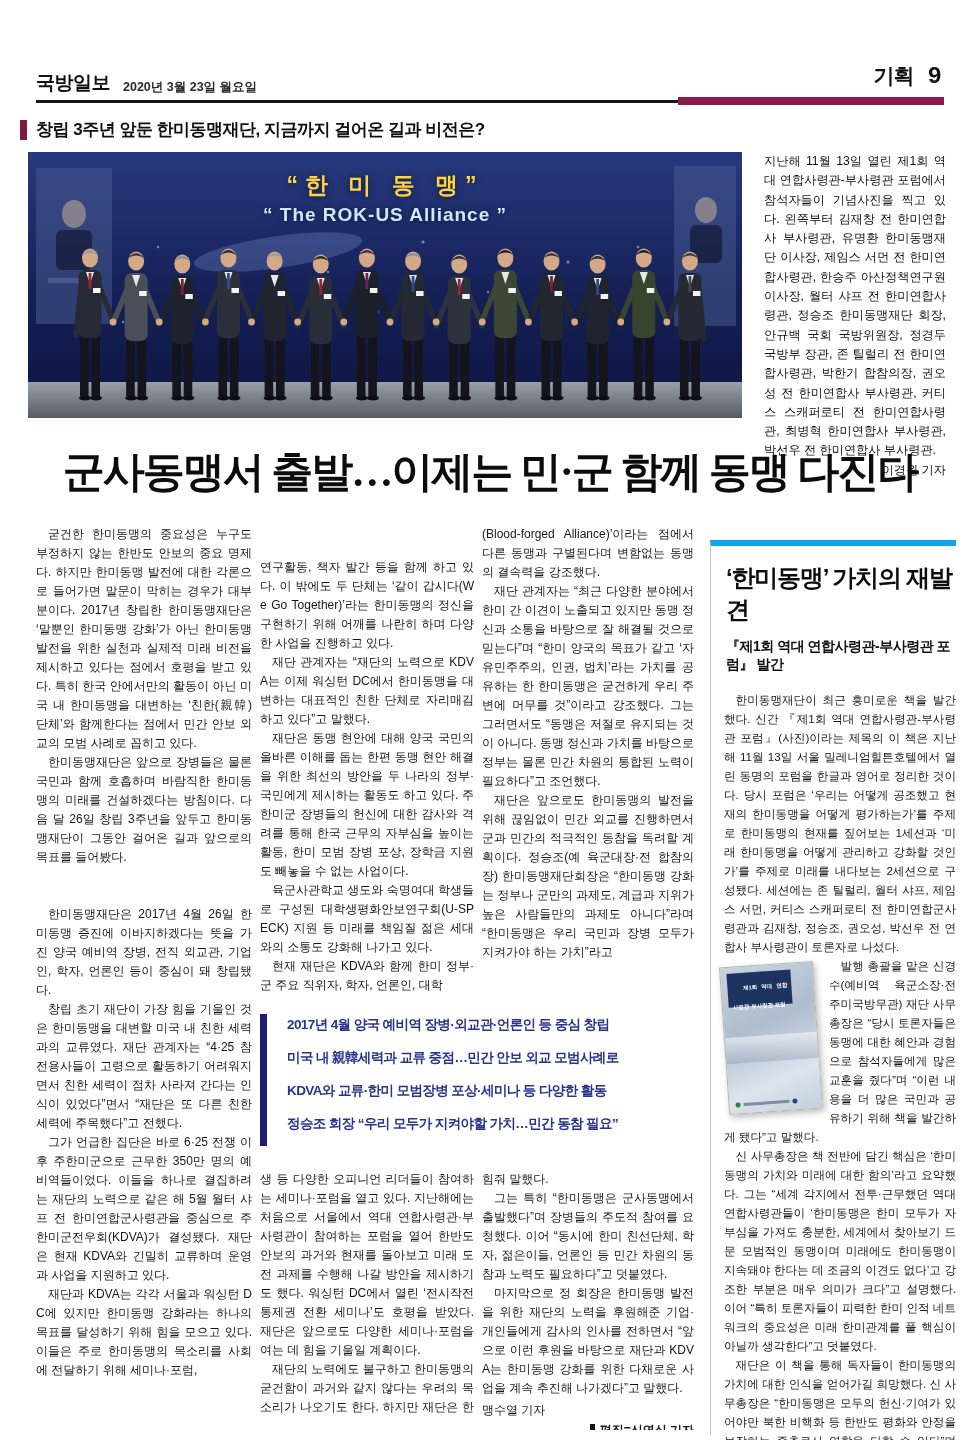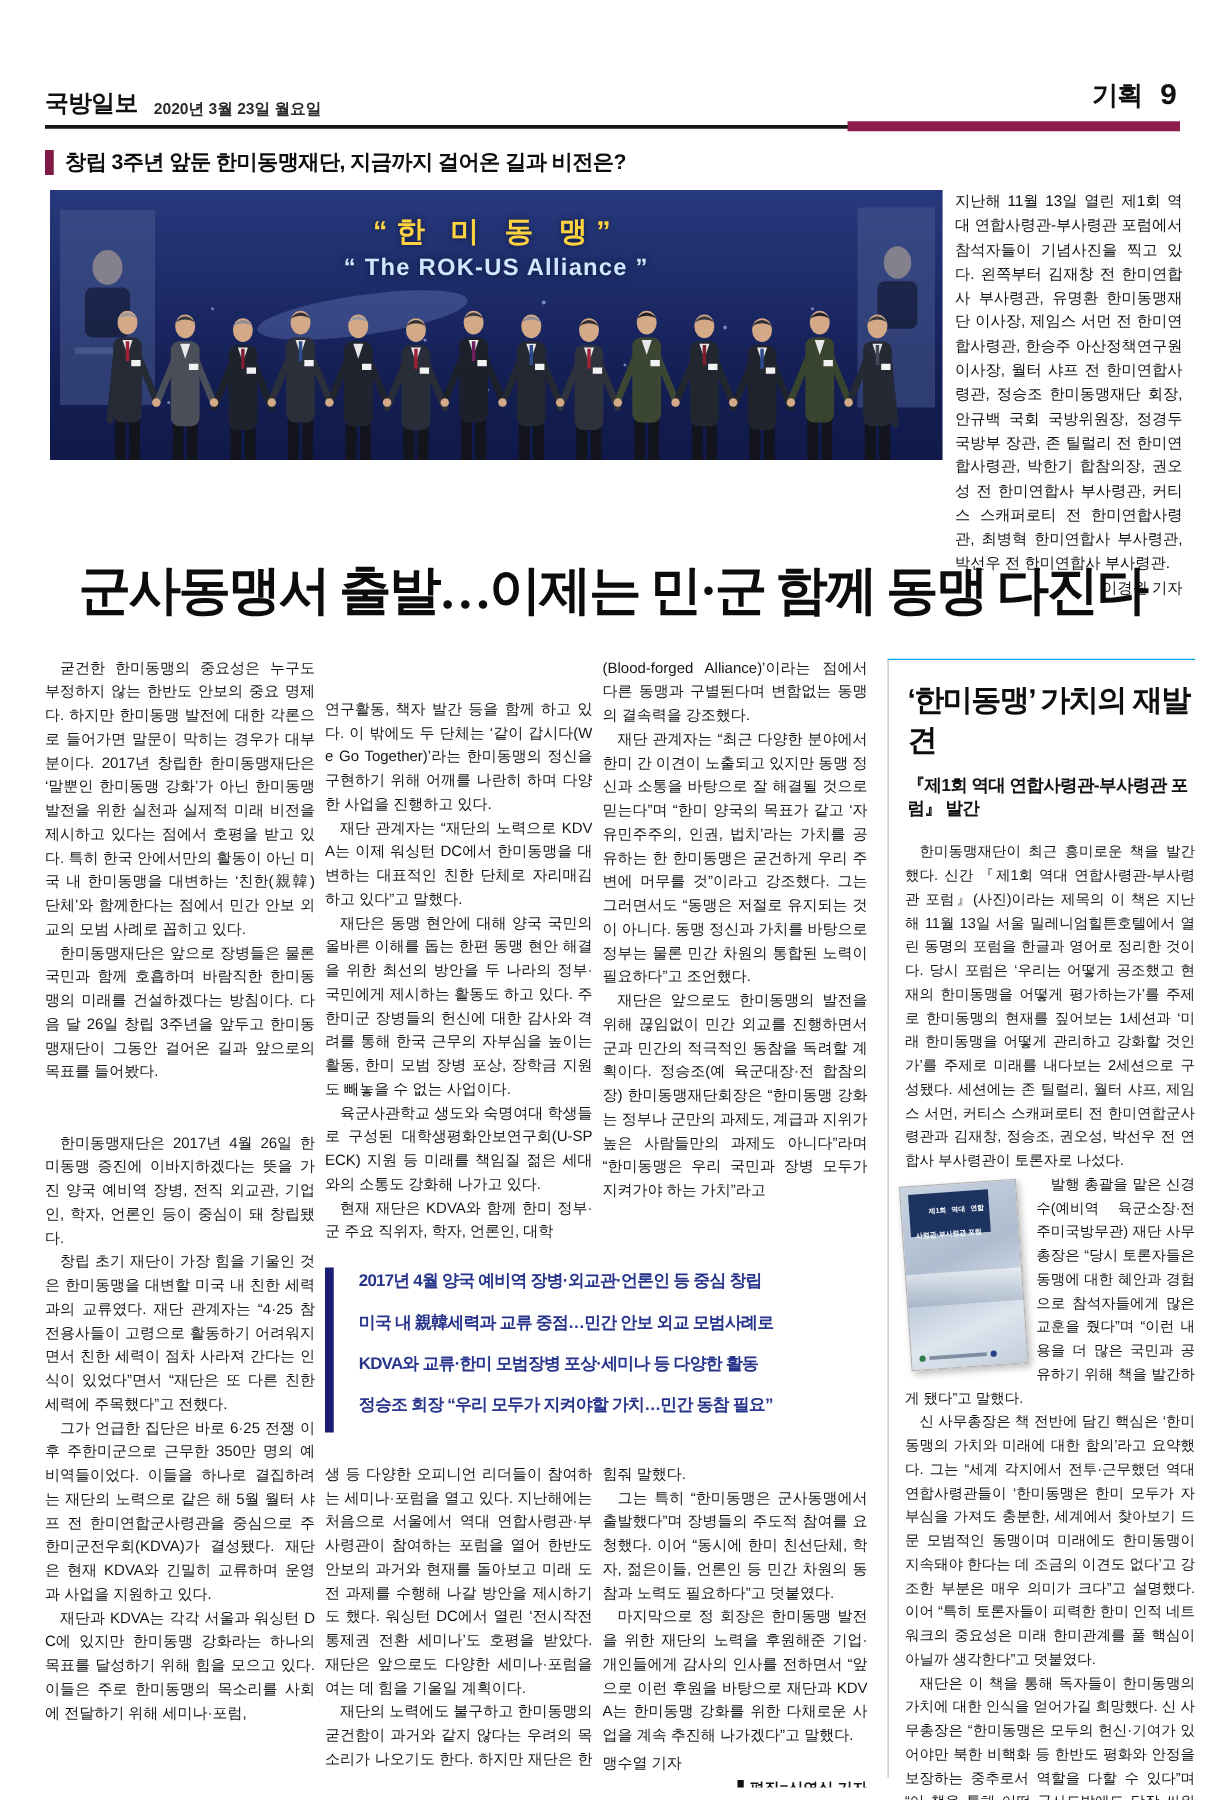--- a/index.html
+++ b/index.html
@@ -10,25 +10,25 @@
   .masthead{position:absolute;left:36px;top:70px;display:flex;align-items:flex-end;}
   .paper-name{font-size:19px;font-weight:900;letter-spacing:-0.5px;color:#111;}
   .issue-date{font-size:12.5px;font-weight:600;color:#2a2a2a;margin-left:13px;}
   .section-box{position:absolute;right:38px;top:62px;display:flex;align-items:baseline;font-family:Liberation Mono, monospace;}
   .section-label{font-size:21px;font-weight:900;color:#101010;letter-spacing:-1px;}
   .page-number{font-size:24px;font-weight:900;color:#101010;margin-left:14px;}
   .head-rule{position:absolute;left:36px;right:36px;top:100px;height:3px;background:#171717;}
   .head-accent{position:absolute;right:36px;top:97px;width:266px;height:8px;background:#8e1b4e;}
 
   
-  .kicker{position:absolute;left:36px;top:120px;font-size:17px;font-weight:800;letter-spacing:-0.5px;
+  .kicker{position:absolute;left:20px;top:120px;font-size:17px;font-weight:800;letter-spacing:-0.5px;
           border-left:7px solid #7d1b44;padding-left:9px;line-height:20px;color:#0e0e0e;}
 
   
-  .photo{position:absolute;left:40px;top:152px;width:714px;height:216px;overflow:hidden;background:#16225c;}
+  .photo{position:absolute;left:28px;top:152px;width:714px;height:266px;overflow:hidden;background:#16225c;}
   .photo svg{position:absolute;left:0;top:0;}
   .photo-title-ko{position:absolute;left:0;right:0;top:18px;text-align:center;color:#ffd23f;
           font-size:23px;font-weight:800;letter-spacing:7px;text-shadow:0 0 6px rgba(0,0,0,.5);}
   .photo-title-en{position:absolute;left:0;right:0;top:52px;text-align:center;color:#cfe8ff;
           font-size:19px;font-weight:600;letter-spacing:1px;text-shadow:0 0 5px rgba(0,0,0,.5);}
 
   
   .photo-caption-box{position:absolute;left:764px;top:152px;width:182px;}
   .photo-caption{font-size:12.2px;line-height:19.3px;text-align:justify;color:#111;word-break:break-all;}
   .photo-credit{font-size:12.2px;line-height:19.3px;text-align:right;color:#111;}
@@ -52,22 +52,22 @@
   .editor{font-size:12px;line-height:20px;text-align:right;font-weight:700;color:#161616;}
   .editor-bar{display:inline-block;width:5px;height:11px;background:#111;margin-right:5px;transform:translateY(1px);}
 
   
   .pull-quote{position:absolute;left:260px;top:1006px;width:436px;height:152px;}
   .pq-bar{position:absolute;left:0;top:8px;width:7px;height:132px;background:#1a1f73;}
   .pq-lines{position:absolute;left:27px;top:2px;right:0;}
   .pq-line{font-size:13.5px;font-weight:800;color:#27348b;line-height:33px;letter-spacing:-0.6px;white-space:nowrap;}
 
   
-  .sidebar{position:absolute;left:710px;top:527px;width:246px;height:895px;
-           border-top:1px solid #0ea5e9;border-left:1px solid #c0c0c0;padding:14px 0 0 13px;box-sizing:border-box;}
+  .sidebar{position:absolute;left:710px;top:540px;width:246px;height:895px;
+           border-top:6px solid #0ea5e9;border-left:1px solid #c0c0c0;padding:14px 0 0 13px;box-sizing:border-box;}
   .sb-title{font-size:24px;font-weight:900;letter-spacing:-1.2px;color:#0d0d0d;margin:2px 0 12px 2px;}
   .sb-subtitle{font-size:14px;font-weight:800;color:#101010;letter-spacing:-0.5px;margin:0 0 16px 2px;}
   .sidebar p.sb-p{margin:0;font-size:11.6px;line-height:19px;text-align:justify;word-break:break-all;color:#161616;}
   .sidebar p.sb-p.ind{text-indent:1em;}
   
   .book-cover{float:left;width:92px;height:146px;margin:8px 11px 4px 0;transform:rotate(-4deg);
               background:linear-gradient(160deg,#c9d4e2 0%,#aebccf 40%,#dde5ee 75%,#c4cfdc 100%);
               border:1px solid #b5b5b5;box-shadow:2px 3px 6px rgba(0,0,0,.25);position:relative;overflow:hidden;}
   .book-band{position:absolute;left:6px;top:6px;width:64px;height:34px;background:#1d3461;padding:3px 4px;box-sizing:border-box;}
   .book-band-title{font-size:5.5px;line-height:7px;color:#ffffff;font-weight:700;}

